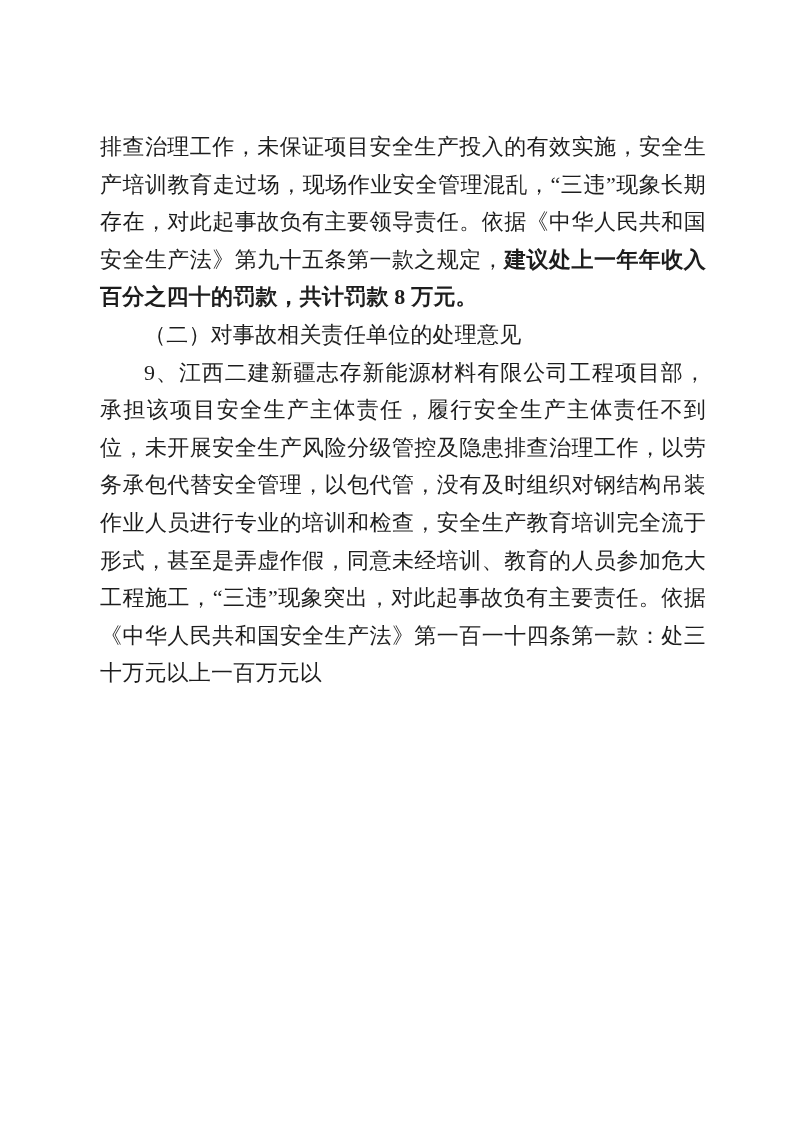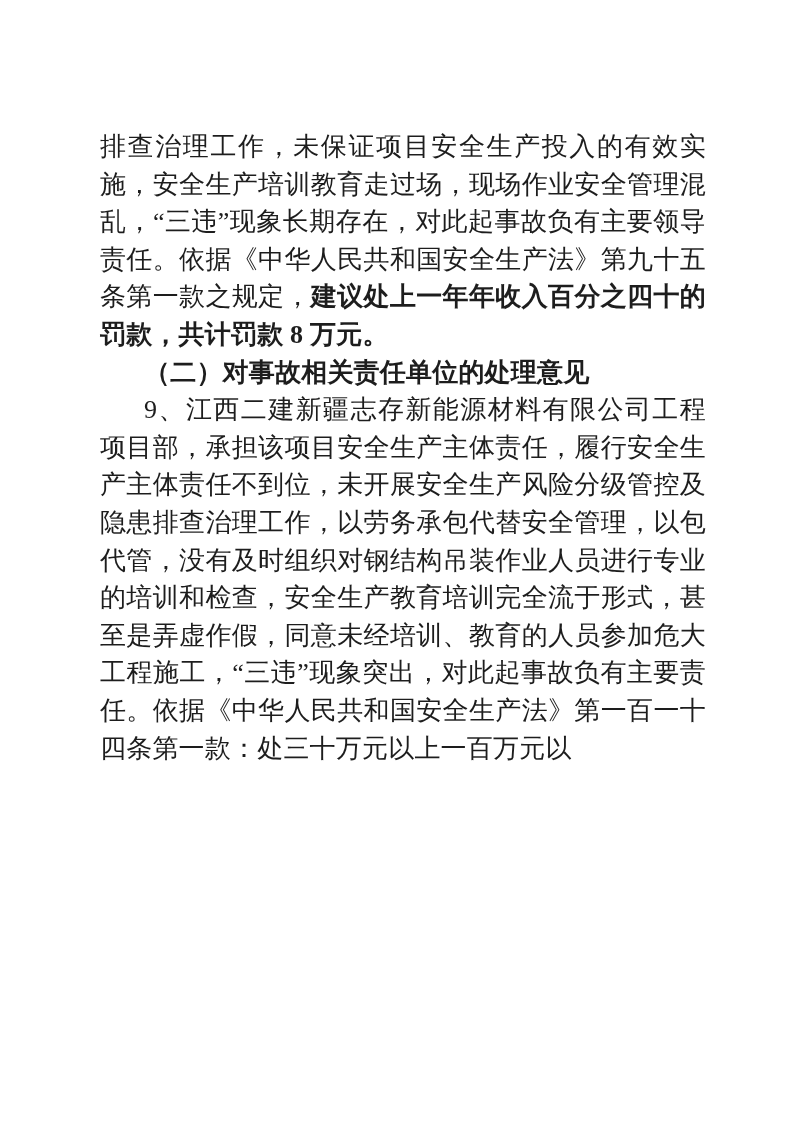--- a/index.html
+++ b/index.html
@@ -14,37 +14,37 @@
     background: #ffffff;
     overflow: hidden;
     font-family: "Liberation Serif", serif;
   }
   .content {
     position: absolute;
     left: 100px;
     top: 128px;
     width: 606px;
     color: #1d1d1d;
-    font-size: 26px;
+    font-size: 22px;
     line-height: 37.6px;
     text-align: justify;
     letter-spacing: 0.2px;
   }
   .para {
     margin: 0;
     padding: 0;
   }
   .para.indent {
     text-indent: 44px;
   }
   .bold {
     font-weight: bold;
   }
   .heading .bold {
-    font-weight: bold;
+    font-weight: normal;
   }
 </style>
 </head>
 <body>
 
 <div class="page">
   <div class="content">
 
     <p class="para"><span>排查治理工作，未保证项目安全生产投入的有效实施，安全生产培训教育走过场，现场作业安全管理混乱，“三违”现象长期存在，对此起事故负有主要领导责任。依据《中华人民共和国安全生产法》第九十五条第一款之规定，</span><span class="bold">建议处上一年年收入百分之四十的罚款，共计罚款 8 万元。</span></p>
 

